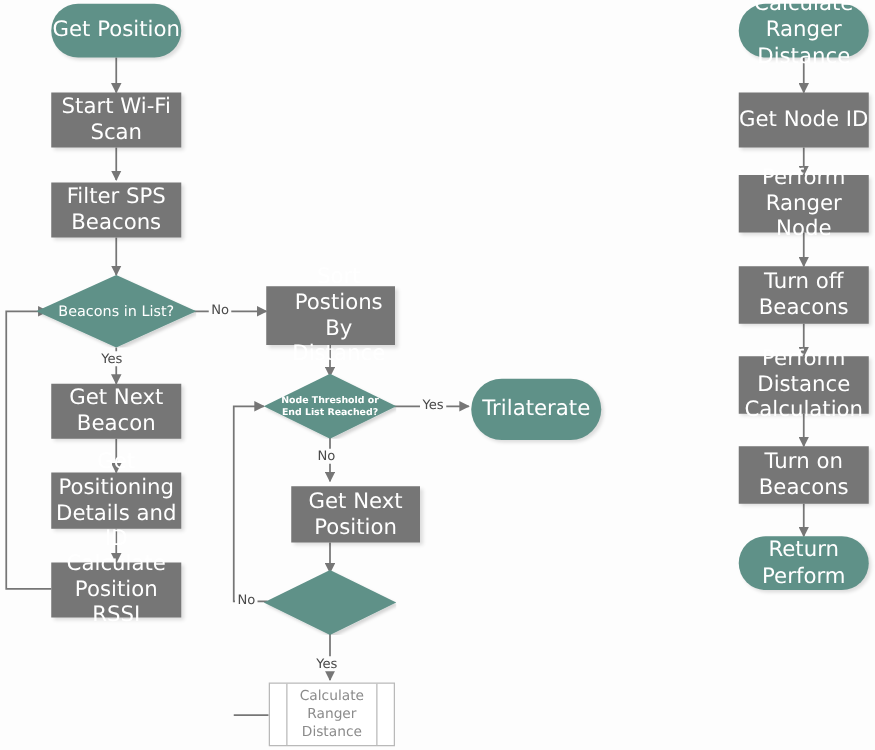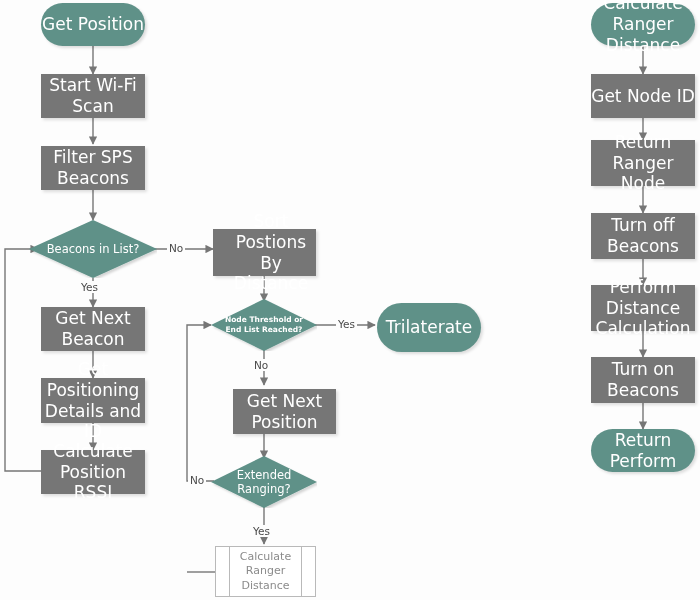--- a/index.html
+++ b/index.html
@@ -195,42 +195,40 @@
 </div>
 
 <div class="node node-process" style="left:213px; top:389px; width:103px; height:45px;margin-left:20px;">
   <span>Get Next Position</span>
 </div>
 
 <div class="node node-decision" style="left:211px; top:456px; width:106px; height:52px;">
   <svg class="diamond-shape" viewBox="0 0 106 52" preserveAspectRatio="none">
     <polygon points="53,0 106,26 53,52 0,26" fill="#5f9188" filter="url(#nodeShadow)"></polygon>
   </svg>
-  <span class="decision-text">Extended
-Ranging?</span>
 </div>
 
 <div class="node node-predefined" style="left:215px; top:546px; width:101px; height:51px;">
   <span class="pp-inner"></span>
   <span class="pp-text">Calculate
 Ranger
 Distance</span>
 </div>
 
 <div class="node node-terminal" style="left:591px; top:3px; width:104px; height:43px;">
   <span>Calculate Ranger
 Distance</span>
 </div>
 
 <div class="node node-process" style="left:591px; top:74px; width:104px; height:44px;">
   <span>Get Node ID</span>
 </div>
 
 <div class="node node-process" style="left:591px; top:140px; width:104px; height:46px;">
-  <span>Return Ranger
+  <span>Perform Ranger
 Node</span>
 </div>
 
 <div class="node node-process" style="left:591px; top:213px; width:104px; height:46px;">
   <span>Turn off Beacons</span>
 </div>
 
 <div class="node node-process" style="left:591px; top:285px; width:104px; height:46px;">
   <span>Perform Distance
 Calculation</span>

